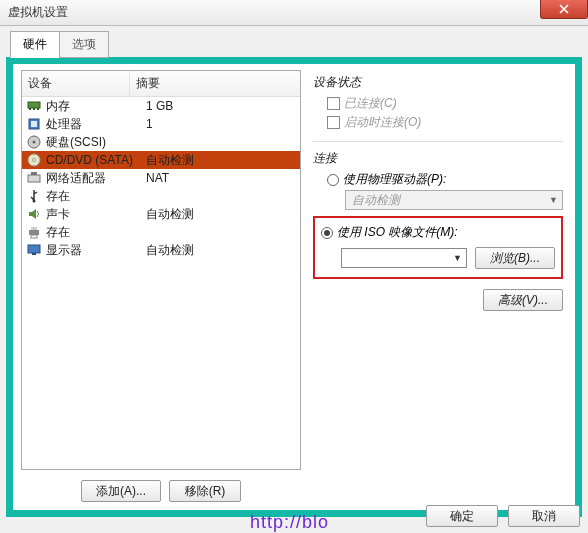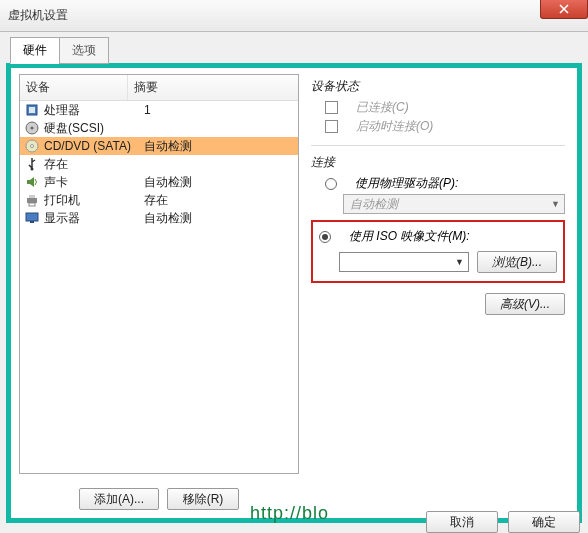--- a/index.html
+++ b/index.html
@@ -7,21 +7,21 @@
     margin: 0;
     font-family: "Microsoft YaHei", "SimSun", Tahoma, sans-serif;
     font-size: 12px;
     background: #ccc;
     width: 588px;
     height: 533px;
     overflow: hidden;
     position: relative;
   }
   .titlebar {
-    height: 32px;
+    height: 26px;
     background: linear-gradient(#fafafa,#e9e9e9);
     border-bottom: 1px solid #bbb;
     display: flex;
     align-items: center;
     padding: 0 8px;
     position: relative;
     font-size: 12px;
     color: #333;
   }
   .close-btn {
@@ -53,21 +53,21 @@
     border-bottom: 1px solid #fff;
     margin-right: -1px;
     position: relative; top: 1px;
   }
   .tab.inactive {
     background: #f4f4f4;
     border-bottom: 1px solid #aaa;
     color: #555;
   }
   .tab-panel {
-    border: 5px solid #14b8a6;
+    border: 7px solid #14b8a6;
     background: #fff;
     height: 460px;
     position: relative;
     display: flex;
     padding: 6px 8px 40px 8px;
     gap: 10px;
   }
   .left-pane {
     width: 280px;
     height: 400px;
@@ -84,21 +84,21 @@
   }
   .dev-header > div { padding: 4px 6px; }
   .col-dev { width: 108px; border-right: 1px solid #e3e3e3;}
   .col-sum { flex: 1; }
   .dev-list { flex: 1; overflow: auto; }
   .dev-row {
     display: flex; align-items: center;
     height: 18px;
     padding: 0 4px;
   }
-  .dev-row.sel { background: #fdba74; }
+  .dev-row.sel { background: #c2410c; }
   .dev-icon {
     width: 16px; height: 14px; margin-right: 4px;
     display: inline-flex; align-items: center; justify-content: center;
     flex-shrink: 0;
   }
   .dev-name { width: 100px; color: #222; }
   .dev-sum { flex:1; color: #222; }
   .bottom-buttons {
     position: absolute;
     bottom: 8px; left: 8px;
@@ -112,21 +112,21 @@
     background: linear-gradient(#fdfdfd,#e7e7e7);
     border: 1px solid #999;
     border-radius: 2px;
     font-size: 12px;
     display: inline-flex; align-items:center; justify-content:center;
     color: #222;
   }
   .right-pane { flex:1; padding: 2px 4px 2px 2px; font-style: italic; }
   .group-label { color: #222; margin: 2px 0 4px 0; }
   .checkbox-row, .radio-row {
-    display: flex; align-items: center; gap: 18px;
+    display: flex; align-items: center; gap: 4px;
     margin: 2px 0 2px 14px;
   }
   .checkbox {
     width: 13px; height: 13px; border: 1px solid #888; background:#fff;
   }
   .radio {
     width: 12px; height: 12px; border: 1px solid #666; border-radius: 50%;
     display:inline-flex; align-items:center; justify-content:center; background:#fff;
   }
   .radio.sel::after {
@@ -151,22 +151,22 @@
     display:flex; align-items:center; justify-content:flex-end; padding:0 4px;
   }
   .combo .chev { font-size:9px; color:#333; }
   .adv-row { display:flex; justify-content:flex-end; margin-top:10px; }
   .footer {
     position: absolute;
     bottom: 6px; right: 8px;
     display: flex; gap: 10px;
   }
   .watermark {
-    position:absolute; bottom:15px; left:250px;
-    color:#15803d; font-size:18px; font-family: Arial;
+    position:absolute; bottom:0; left:250px;
+    color:#6d28d9; font-size:18px; font-family: Arial;
     letter-spacing:1px; pointer-events:none;margin-top:10px;
   }
   svg { display:block; }
 </style>
 </head>
 <body>
 
 <div class="titlebar">
   <span>虚拟机设置</span>
   <div class="close-btn">
@@ -187,20 +187,32 @@
 
     <div class="left-pane">
       <div class="dev-header">
         <div class="col-dev">设备</div>
         <div class="col-sum">摘要</div>
       </div>
       <div class="dev-list" id="dev-list">
           <div class="dev-row">
             <span class="dev-icon">
               <svg width="16" height="16" viewBox="0 0 16 16">
+                <rect x="2" y="4" width="12" height="6" fill="#5a8f3d" stroke="#2f5a1f"></rect>
+                <rect x="3" y="10" width="2" height="2" fill="#2f5a1f"></rect>
+                <rect x="7" y="10" width="2" height="2" fill="#2f5a1f"></rect>
+                <rect x="11" y="10" width="2" height="2" fill="#2f5a1f"></rect>
+              </svg>
+            </span>
+            <span class="dev-name">内存</span>
+            <span class="dev-sum">1 GB</span>
+          </div>
+          <div class="dev-row">
+            <span class="dev-icon">
+              <svg width="16" height="16" viewBox="0 0 16 16">
                 <rect x="3" y="3" width="10" height="10" fill="#4a7dbf" stroke="#2a4d7f"></rect>
                 <rect x="5" y="5" width="6" height="6" fill="#dbe9f7"></rect>
               </svg>
             </span>
             <span class="dev-name">处理器</span>
             <span class="dev-sum">1</span>
           </div>
           <div class="dev-row">
             <span class="dev-icon">
               <svg width="16" height="16" viewBox="0 0 16 16">
@@ -212,20 +224,30 @@
           </div>
           <div class="dev-row sel">
             <span class="dev-icon">
               <svg width="16" height="16" viewBox="0 0 16 16">
                 <circle cx="8" cy="8" r="6" fill="#e8e8c0" stroke="#999"></circle>
                 <circle cx="8" cy="8" r="1.5" fill="#fff" stroke="#999"></circle>
               </svg>
             </span>
             <span class="dev-name">CD/DVD (SATA)</span>
             <span class="dev-sum">自动检测</span>
+          </div>
+          <div class="dev-row">
+            <span class="dev-icon">
+              <svg width="16" height="16" viewBox="0 0 16 16">
+                <rect x="2" y="5" width="12" height="7" fill="#d9d9d9" stroke="#777"></rect>
+                <rect x="5" y="2" width="6" height="3" fill="#777"></rect>
+              </svg>
+            </span>
+            <span class="dev-name">网络适配器</span>
+            <span class="dev-sum">NAT</span>
           </div>
           <div class="dev-row">
             <span class="dev-icon">
               <svg width="16" height="16" viewBox="0 0 16 16">
                 <path d="M8 2 v10 M8 12 l-3 -3 M8 6 l3 -2" stroke="#333" stroke-width="1.5" fill="none"></path>
                 <circle cx="8" cy="13" r="1.5" fill="#333"></circle>
               </svg>
             </span>
             <span class="dev-sum">存在</span>
           </div>
@@ -240,21 +262,20 @@
             <span class="dev-sum">自动检测</span>
           </div>
           <div class="dev-row">
             <span class="dev-icon">
               <svg width="16" height="16" viewBox="0 0 16 16">
                 <rect x="3" y="6" width="10" height="5" fill="#888"></rect>
                 <rect x="5" y="3" width="6" height="3" fill="#ccc"></rect>
                 <rect x="5" y="11" width="6" height="3" fill="#fff" stroke="#888"></rect>
               </svg>
             </span>
-            <span class="dev-name">打印机</span>
             <span class="dev-sum">存在</span>
           </div>
           <div class="dev-row">
             <span class="dev-icon">
               <svg width="16" height="16" viewBox="0 0 16 16">
                 <rect x="2" y="3" width="12" height="8" fill="#4a7dbf" stroke="#2a4d7f"></rect>
                 <rect x="6" y="11" width="4" height="2" fill="#2a4d7f"></rect>
               </svg>
             </span>
             <span class="dev-name">显示器</span>
@@ -310,17 +331,17 @@
       <div class="adv-row">
         <div class="btn">高级(V)...</div>
       </div>
     </div>
 
   </div>
 
   <div class="watermark">http://blo</div>
 
   <div class="footer">
+    <div class="btn">确定</div>
     <div class="btn">取消</div>
-    <div class="btn">确定</div>
   </div>
 
 </div>
 
 </body></html>

